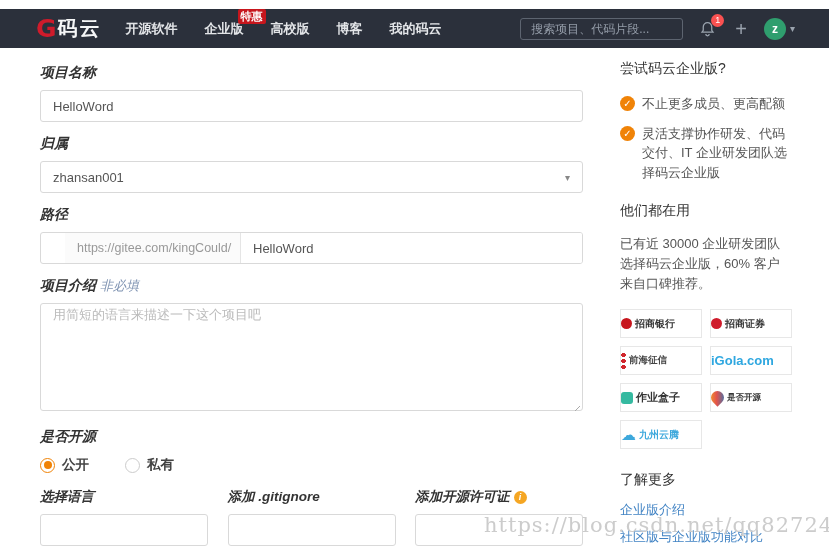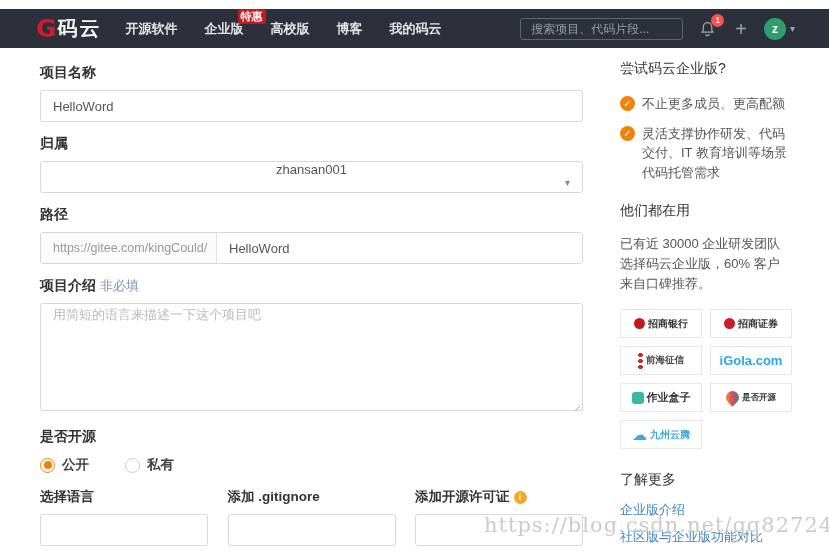--- a/index.html
+++ b/index.html
@@ -32,32 +32,32 @@
   .plus-icon { color:#9aa3ae; font-size:20px; font-weight:300; margin-left:18px;
                cursor:pointer; line-height:1; }
   .avatar-wrap { display:flex; align-items:center; margin-left:17px; cursor:pointer; }
   .avatar { width:22px; height:22px; border-radius:50%; background:#2f9e6e;
             color:#fff; font-size:12px; font-weight:600; display:flex;
             align-items:center; justify-content:center; }
   .caret { color:#9aa3ae; font-size:10px; margin-left:4px; }
 
   
   .form-col { position:absolute; left:40px; top:64px; width:543px; }
-  .fld-label { font-size:14px; font-weight:700; color:#333; margin-bottom:8px; }
+  .fld-label { font-size:14px; font-weight:700; color:#333; margin-bottom:8px;font-style:italic; }
   .optional { font-weight:400; color:#7f93b2; font-size:13px; margin-left:4px;margin-top:48px; }
   .txt-input { width:100%; height:32px; border:1px solid #d9d9d9; border-radius:3px;
                padding:0 12px; font-size:13px; color:#555; outline:none;
                font-family:"Liberation Sans","DejaVu Sans",sans-serif; }
   .fld { margin-bottom:13px; }
   .select-box { width:100%; height:32px; border:1px solid #d9d9d9; border-radius:3px;
                 display:flex; align-items:center; padding:0 12px; font-size:13px;
-                color:#555; cursor:pointer; background:#fff;flex-direction:column; }
+                color:#555; cursor:pointer; background:#fff; }
   .select-box .sel-caret { margin-left:auto; color:#888; font-size:10px; }
   .path-row { display:flex; width:100%; height:32px; border:1px solid #d9d9d9;
-              border-radius:3px; overflow:hidden; }
+              border-radius:3px; overflow:hidden;padding-left:24px; }
   .path-prefix { width:176px; background:#fbfbfb; border-right:1px solid #e5e5e5;
                  display:flex; align-items:center; padding:0 12px; font-size:12.5px;
                  color:#999; white-space:nowrap; }
   .path-input { flex:1; border:none; outline:none; padding:0 12px; font-size:13px;
                 color:#555; font-family:"Liberation Sans","DejaVu Sans",sans-serif; }
   .intro-wrap { position:relative; }
   .intro-area { width:100%; height:108px; border:1px solid #d9d9d9; border-radius:3px;
                 padding:2px 12px; font-size:13px; color:#555; resize:none; outline:none;
                 font-family:"Liberation Sans","DejaVu Sans",sans-serif; }
   .intro-area::placeholder { color:#bbb; }
@@ -85,21 +85,21 @@
   .side-title { font-size:14px; color:#333; margin-bottom:16px; }
   .benefit { display:flex; gap:7px; margin-bottom:10px; font-size:13px; color:#555;
              line-height:1.5; }
   .check-icon { flex:0 0 15px; width:15px; height:15px; border-radius:50%;
                 background:#f08307; color:#fff; font-size:10px; display:flex;
                 align-items:center; justify-content:center; margin-top:2px; }
   .cust-title { font-size:14px; color:#333; margin:20px 0 14px; }
   .cust-text { font-size:13px; color:#555; line-height:1.55; margin-bottom:15px; }
   .logo-grid { display:grid; grid-template-columns:82px 82px; gap:8px; }
   .logo-tile { height:29px; border:1px solid #e7e7e7; background:#fff; display:flex;
-               align-items:center; justify-content:center; gap:3px; overflow:hidden; }
+               align-items:center; justify-content:flex-start; gap:3px; overflow:hidden; }
   .lg-text { font-size:10px; color:#333; font-weight:700; white-space:nowrap; }
   .mark-circle { width:11px; height:11px; border-radius:50%; background:#c7161d;
                  flex:0 0 11px; }
   .t2 .mark-circle { background:#cf1b2b; }
   .mark-dots { width:5px; height:17px; flex:0 0 5px;
                background:radial-gradient(circle 2.5px at 2.5px 3px,#d0262c 95%,transparent),
                           radial-gradient(circle 2.5px at 2.5px 9px,#d0262c 95%,transparent),
                           radial-gradient(circle 2.5px at 2.5px 15px,#d0262c 95%,transparent); }
   .t3 .lg-text { font-size:9.5px; color:#444; }
   .t4 .lg-text { font-family:"DejaVu Serif","Liberation Serif",serif; font-style:italic;
@@ -234,21 +234,21 @@
 
 <aside class="side-col">
   <div class="side-title">尝试码云企业版?</div>
 
   <div class="benefit">
     <span class="check-icon">✓</span>
     <span>不止更多成员、更高配额</span>
   </div>
   <div class="benefit">
     <span class="check-icon">✓</span>
-    <span>灵活支撑协作研发、代码交付、IT 教育培训等场景代码托管需求</span>
+    <span>灵活支撑协作研发、代码交付、IT 企业研发团队选择码云企业版</span>
   </div>
 
   <div class="cust-title">他们都在用</div>
   <div class="cust-text">已有近 30000 企业研发团队选择码云企业版，60% 客户来自口碑推荐。</div>
 
   <div class="logo-grid">
     <div class="logo-tile t1">
       <span class="mark-circle"></span>
       <span class="lg-text">招商银行</span>
     </div>

